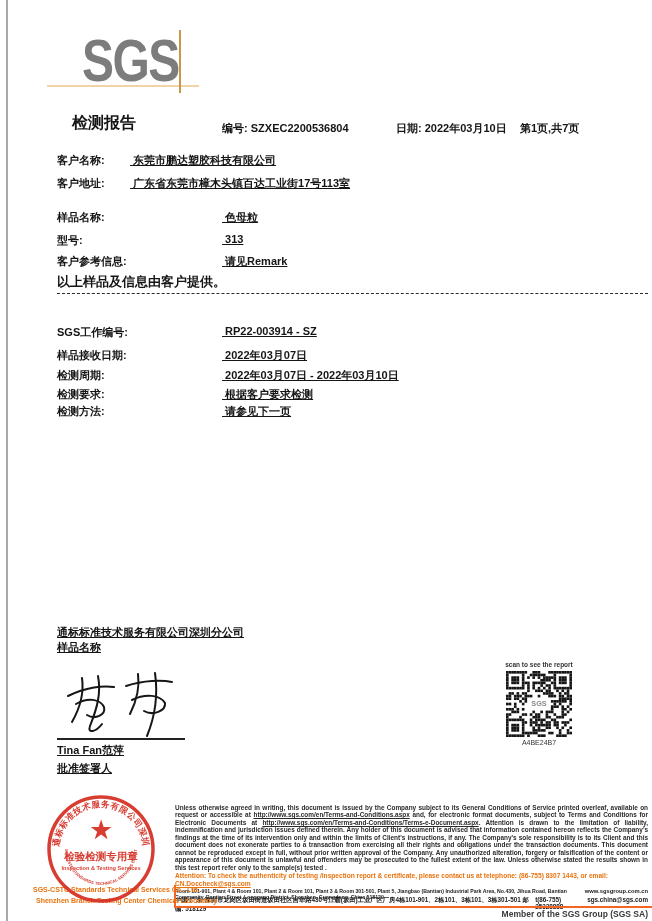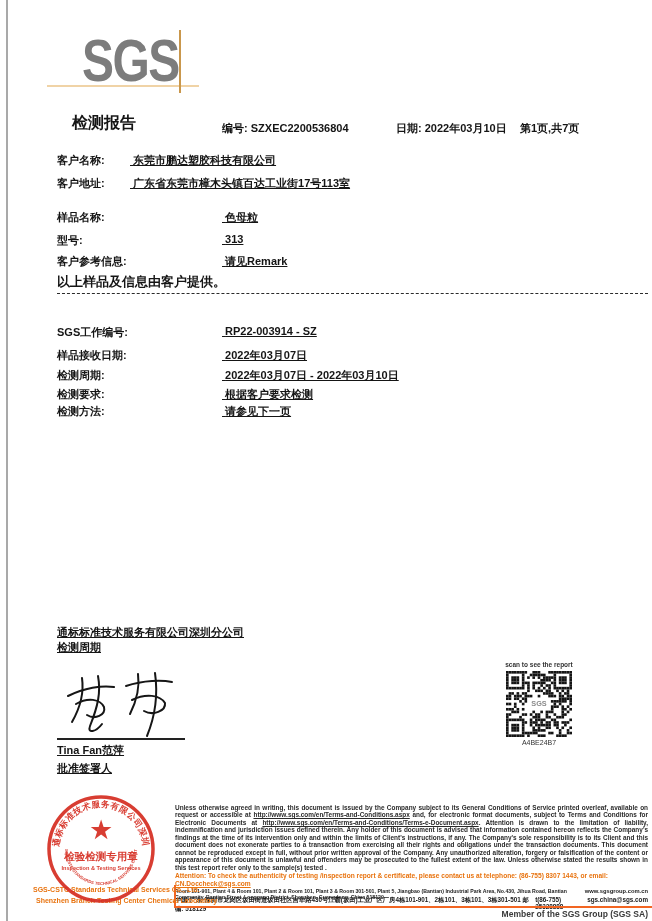--- a/index.html
+++ b/index.html
@@ -105,21 +105,21 @@
   <div class="abs row" style="top:387px">
     <span class="lbl-l">检测要求:</span>
     <span>根据客户要求检测</span>
   </div>
   <div class="abs row" style="top:404px">
     <span class="lbl-l">检测方法:</span>
     <span>请参见下一页</span>
   </div>
 
   <div class="abs row" style="top:625px">通标标准技术服务有限公司深圳分公司</div>
-  <div class="abs row" style="top:640px">检测周期</div>
+  <div class="abs row" style="top:640px">样品名称</div>
   <svg class="abs sig-svg" width="130" height="70" viewBox="0 0 130 70">
     <g fill="none" stroke="#161616" stroke-width="2" stroke-linecap="round">
       <path d="M8,26 C24,18 42,15 54,17"></path>
       <path d="M22,8 C24,22 20,38 12,52"></path>
       <path d="M38,6 C41,22 38,36 30,56 C27,64 36,62 42,54"></path>
       <path d="M16,34 C28,27 40,29 44,37 C46,45 35,50 27,45"></path>
       <path d="M66,16 C84,10 102,10 112,12"></path>
       <path d="M78,4 C80,18 76,32 70,44"></path>
       <path d="M95,3 C98,24 96,44 87,66"></path>
       <path d="M72,30 C86,23 100,25 105,33 C106,41 93,46 84,41"></path>

